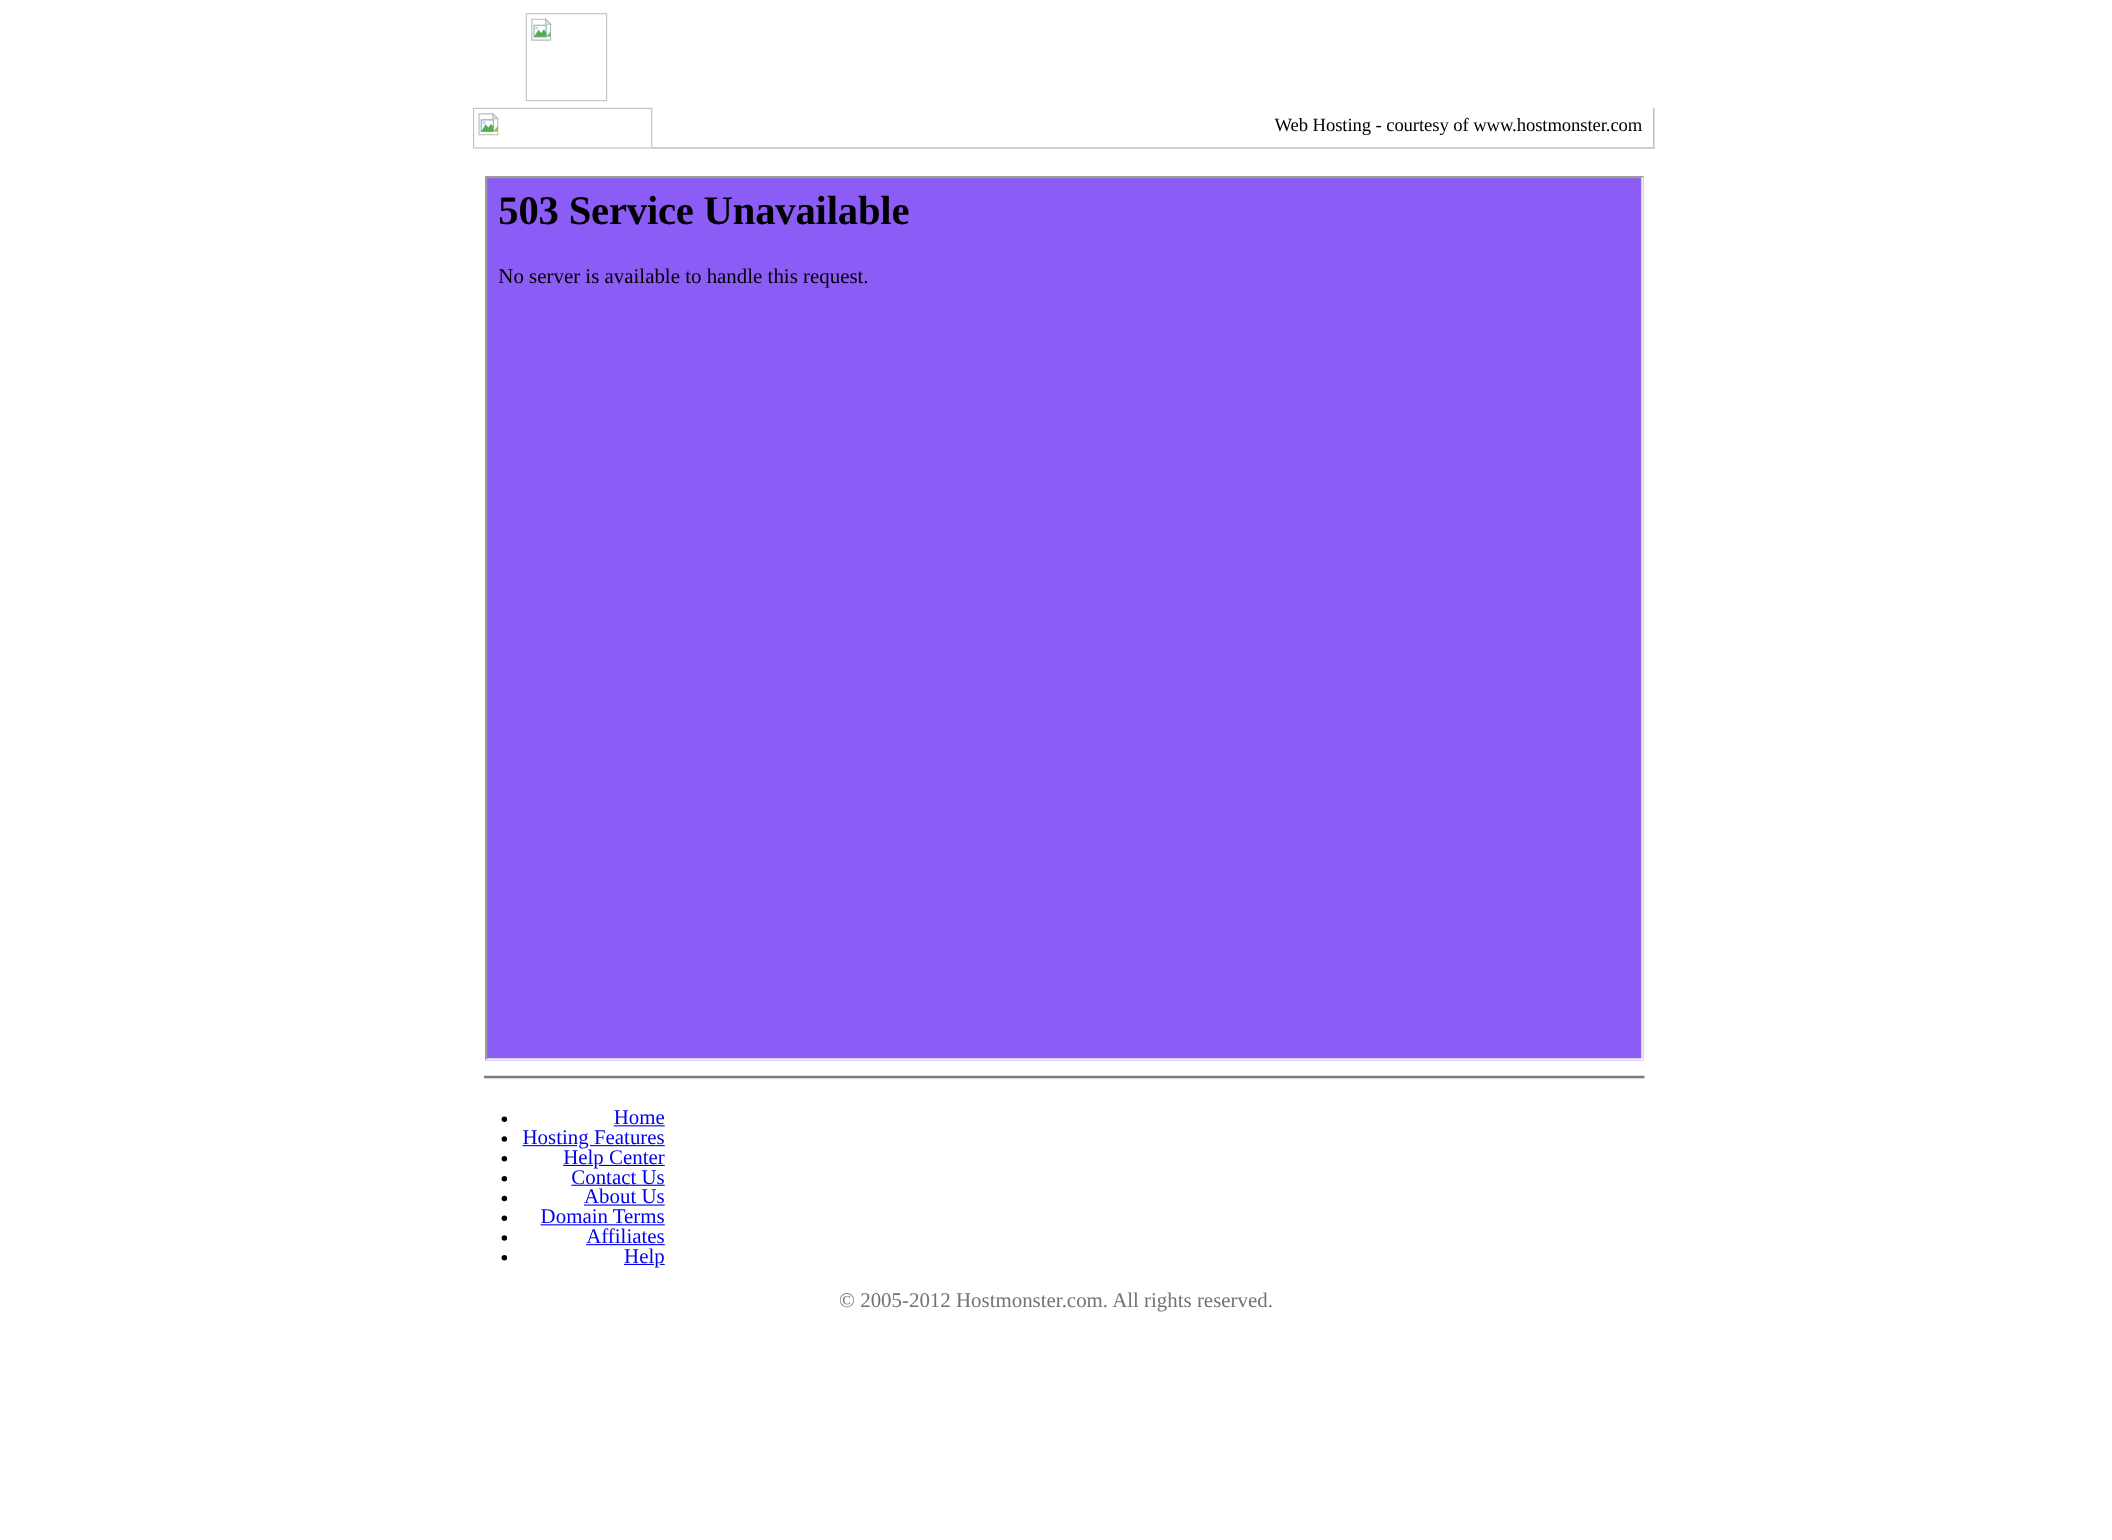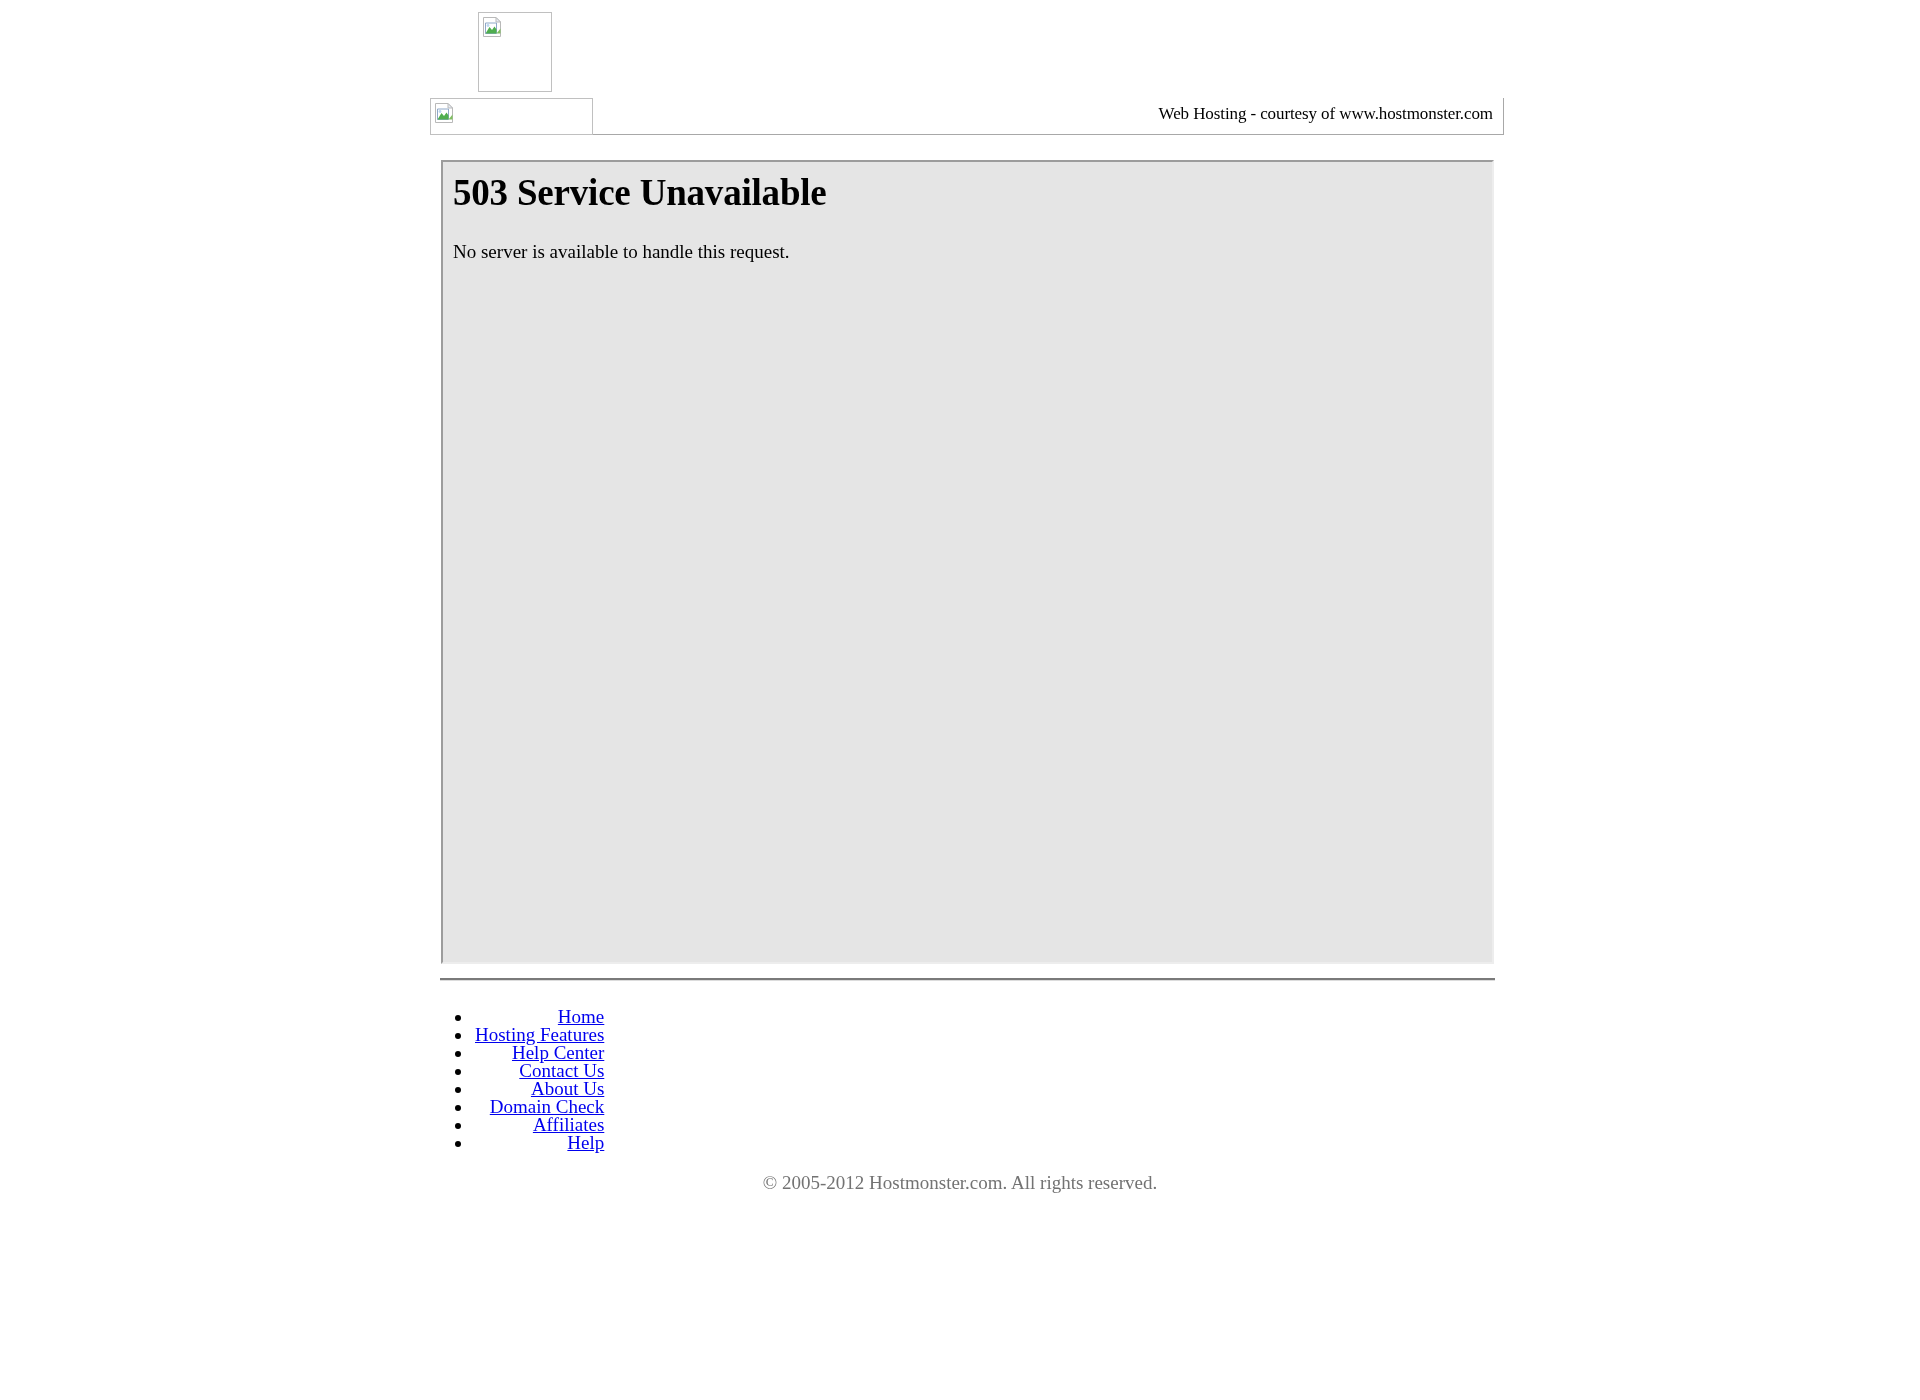--- a/index.html
+++ b/index.html
@@ -94,21 +94,21 @@
     position: absolute;
     left: 441px;
     top: 160px;
     width: 1053px;
     height: 804px;
     box-sizing: border-box;
     border-top: 2px solid #9c9c9c;
     border-left: 2px solid #9c9c9c;
     border-right: 2px solid #ededed;
     border-bottom: 2px solid #ededed;
-    background: #e5e5e5;
+    background: #8b5cf6;
   }
   .content-inner {
     position: absolute;
     left: 10px;
     top: 12px;
     right: 10px;
   }
   h1.err-title {
     margin: 0;
     font-family: "Liberation Serif", "DejaVu Serif", serif;
@@ -230,21 +230,21 @@
     <li>
       <a href="#">Help Center</a>
     </li>
     <li>
       <a href="#">Contact Us</a>
     </li>
     <li>
       <a href="#">About Us</a>
     </li>
     <li>
-      <a href="#">Domain Check</a>
+      <a href="#">Domain Terms</a>
     </li>
     <li>
       <a href="#">Affiliates</a>
     </li>
     <li>
       <a href="#">Help</a>
     </li>
   </ul>
 
   <div class="copyright">

